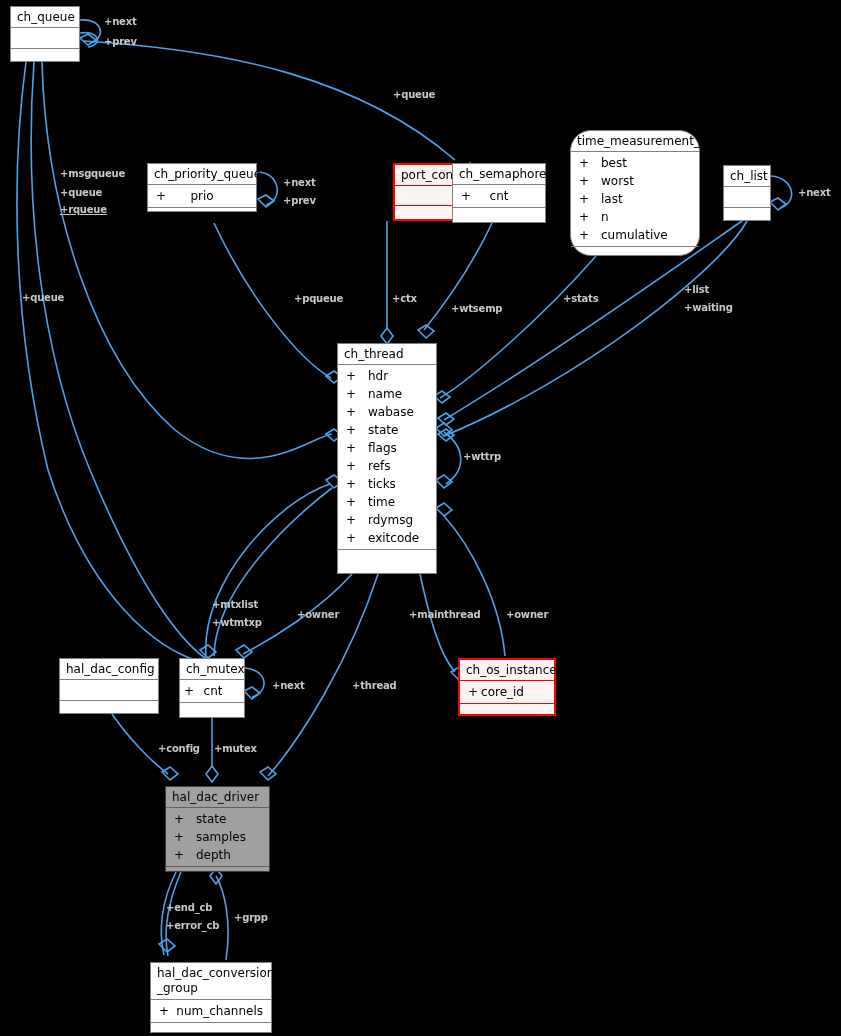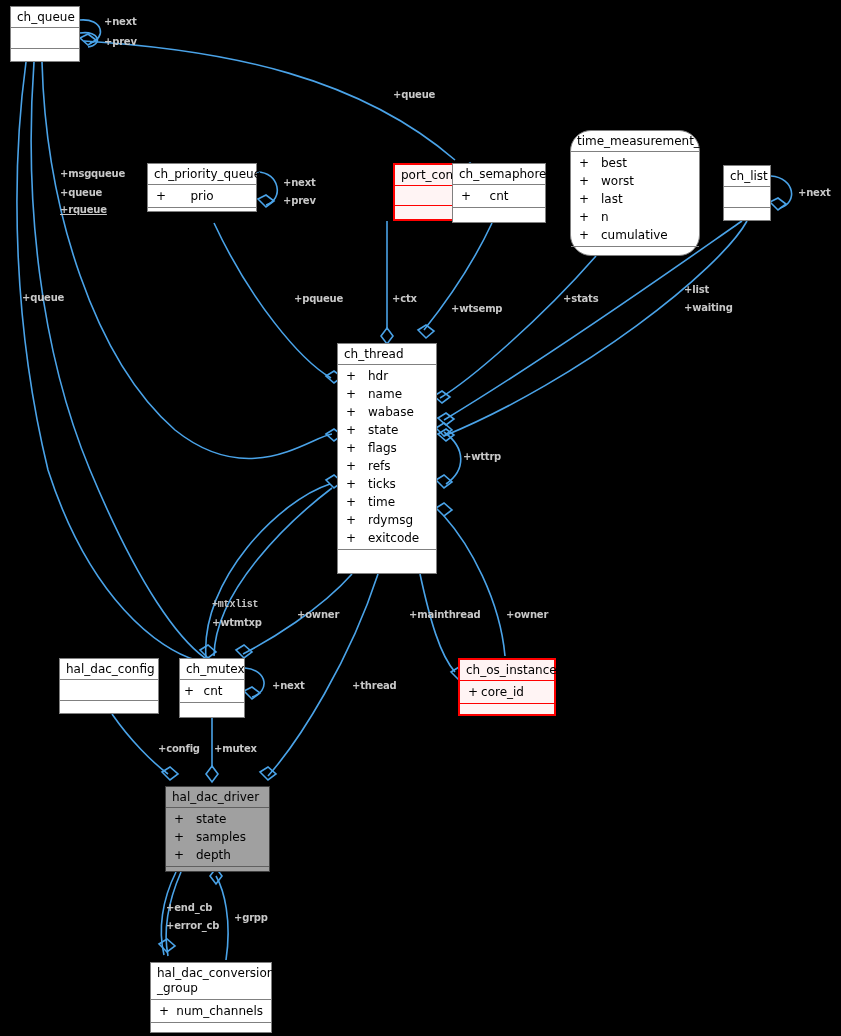--- a/index.html
+++ b/index.html
@@ -322,21 +322,21 @@
   <div class="elabel" style="left:283px;top:194px;">+prev</div>
   <div class="elabel" style="left:798px;top:186px;">+next</div>
   <div class="elabel" style="left:22px;top:291px;">+queue</div>
   <div class="elabel" style="left:294px;top:292px;">+pqueue</div>
   <div class="elabel" style="left:392px;top:292px;">+ctx</div>
   <div class="elabel" style="left:451px;top:292px;margin-top:10px;">+wtsemp</div>
   <div class="elabel" style="left:563px;top:292px;">+stats</div>
   <div class="elabel" style="left:684px;top:283px;">+list</div>
   <div class="elabel" style="left:684px;top:301px;">+waiting</div>
   <div class="elabel" style="left:463px;top:450px;">+wttrp</div>
-  <div class="elabel" style="left:212px;top:598px;font-family:Liberation Mono, monospace;">+mtxlist</div>
+  <div class="elabel" style="left:212px;top:598px;">+mtxlist</div>
   <div class="elabel" style="left:212px;top:616px;">+wtmtxp</div>
   <div class="elabel" style="left:297px;top:608px;">+owner</div>
   <div class="elabel" style="left:409px;top:608px;">+mainthread</div>
   <div class="elabel" style="left:506px;top:608px;">+owner</div>
   <div class="elabel" style="left:272px;top:679px;">+next</div>
   <div class="elabel" style="left:352px;top:679px;">+thread</div>
   <div class="elabel" style="left:158px;top:742px;">+config</div>
   <div class="elabel" style="left:214px;top:742px;">+mutex</div>
   <div class="elabel" style="left:166px;top:901px;">+end_cb</div>
   <div class="elabel" style="left:166px;top:919px;">+error_cb</div>

